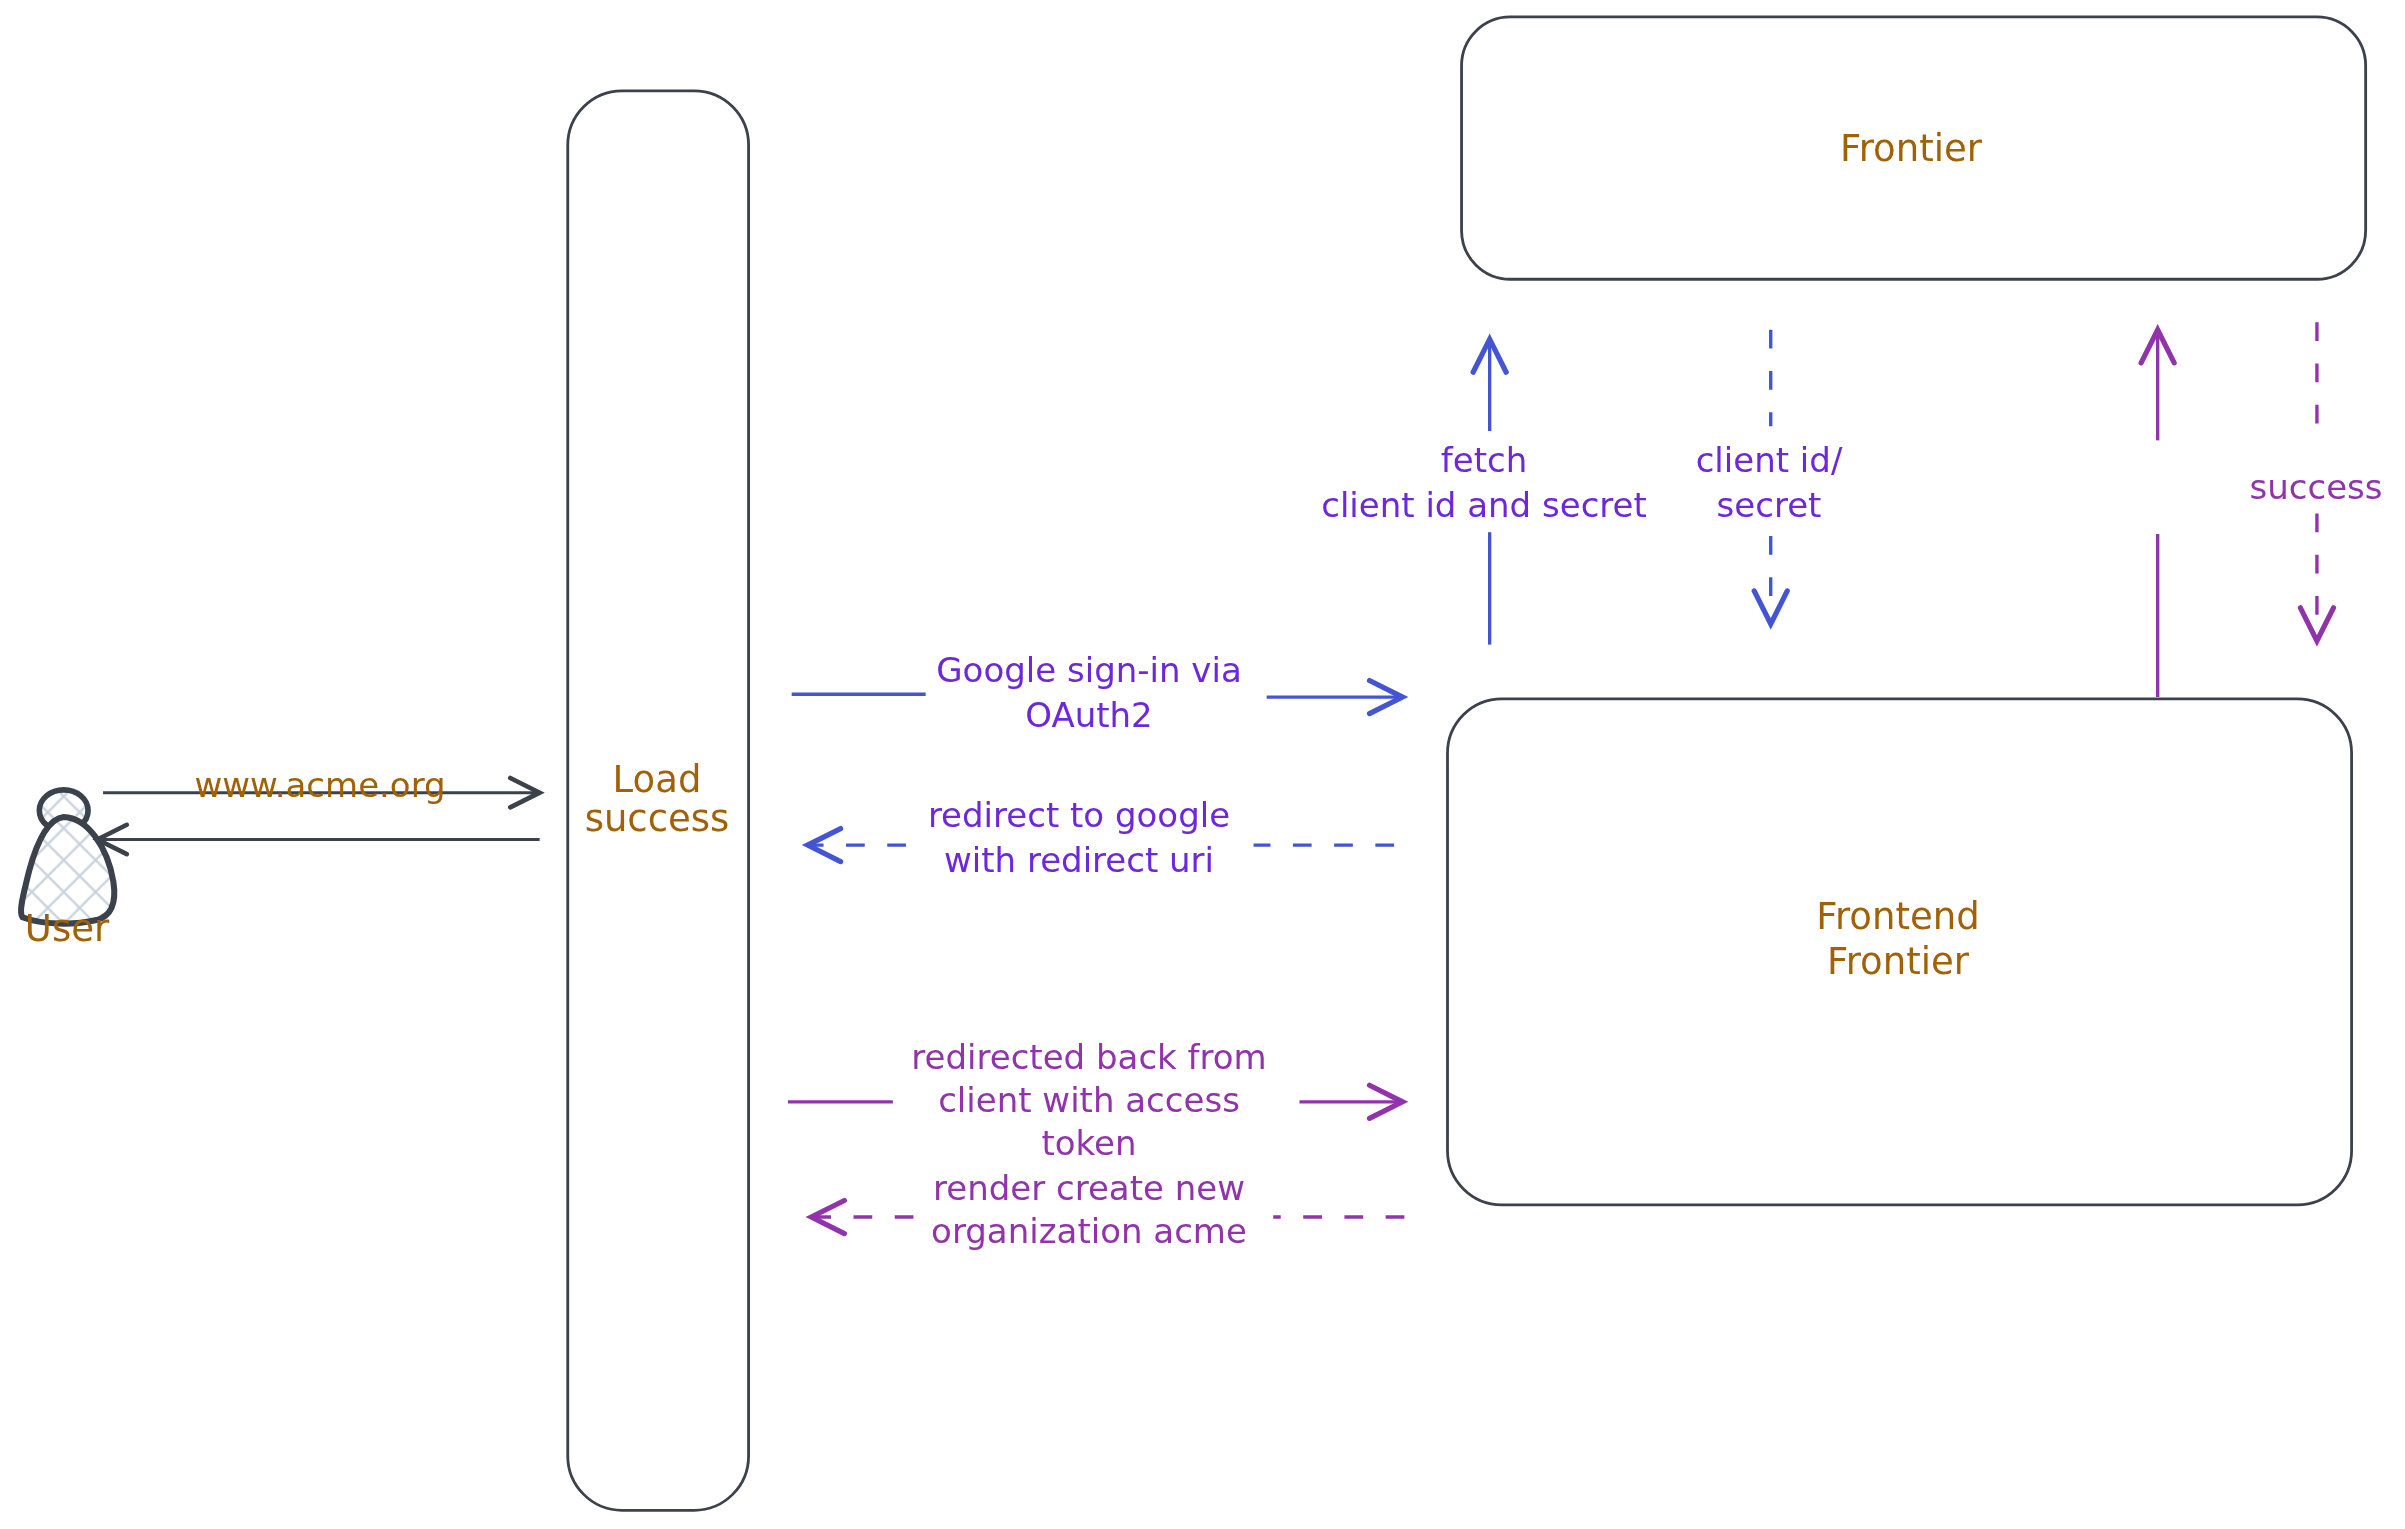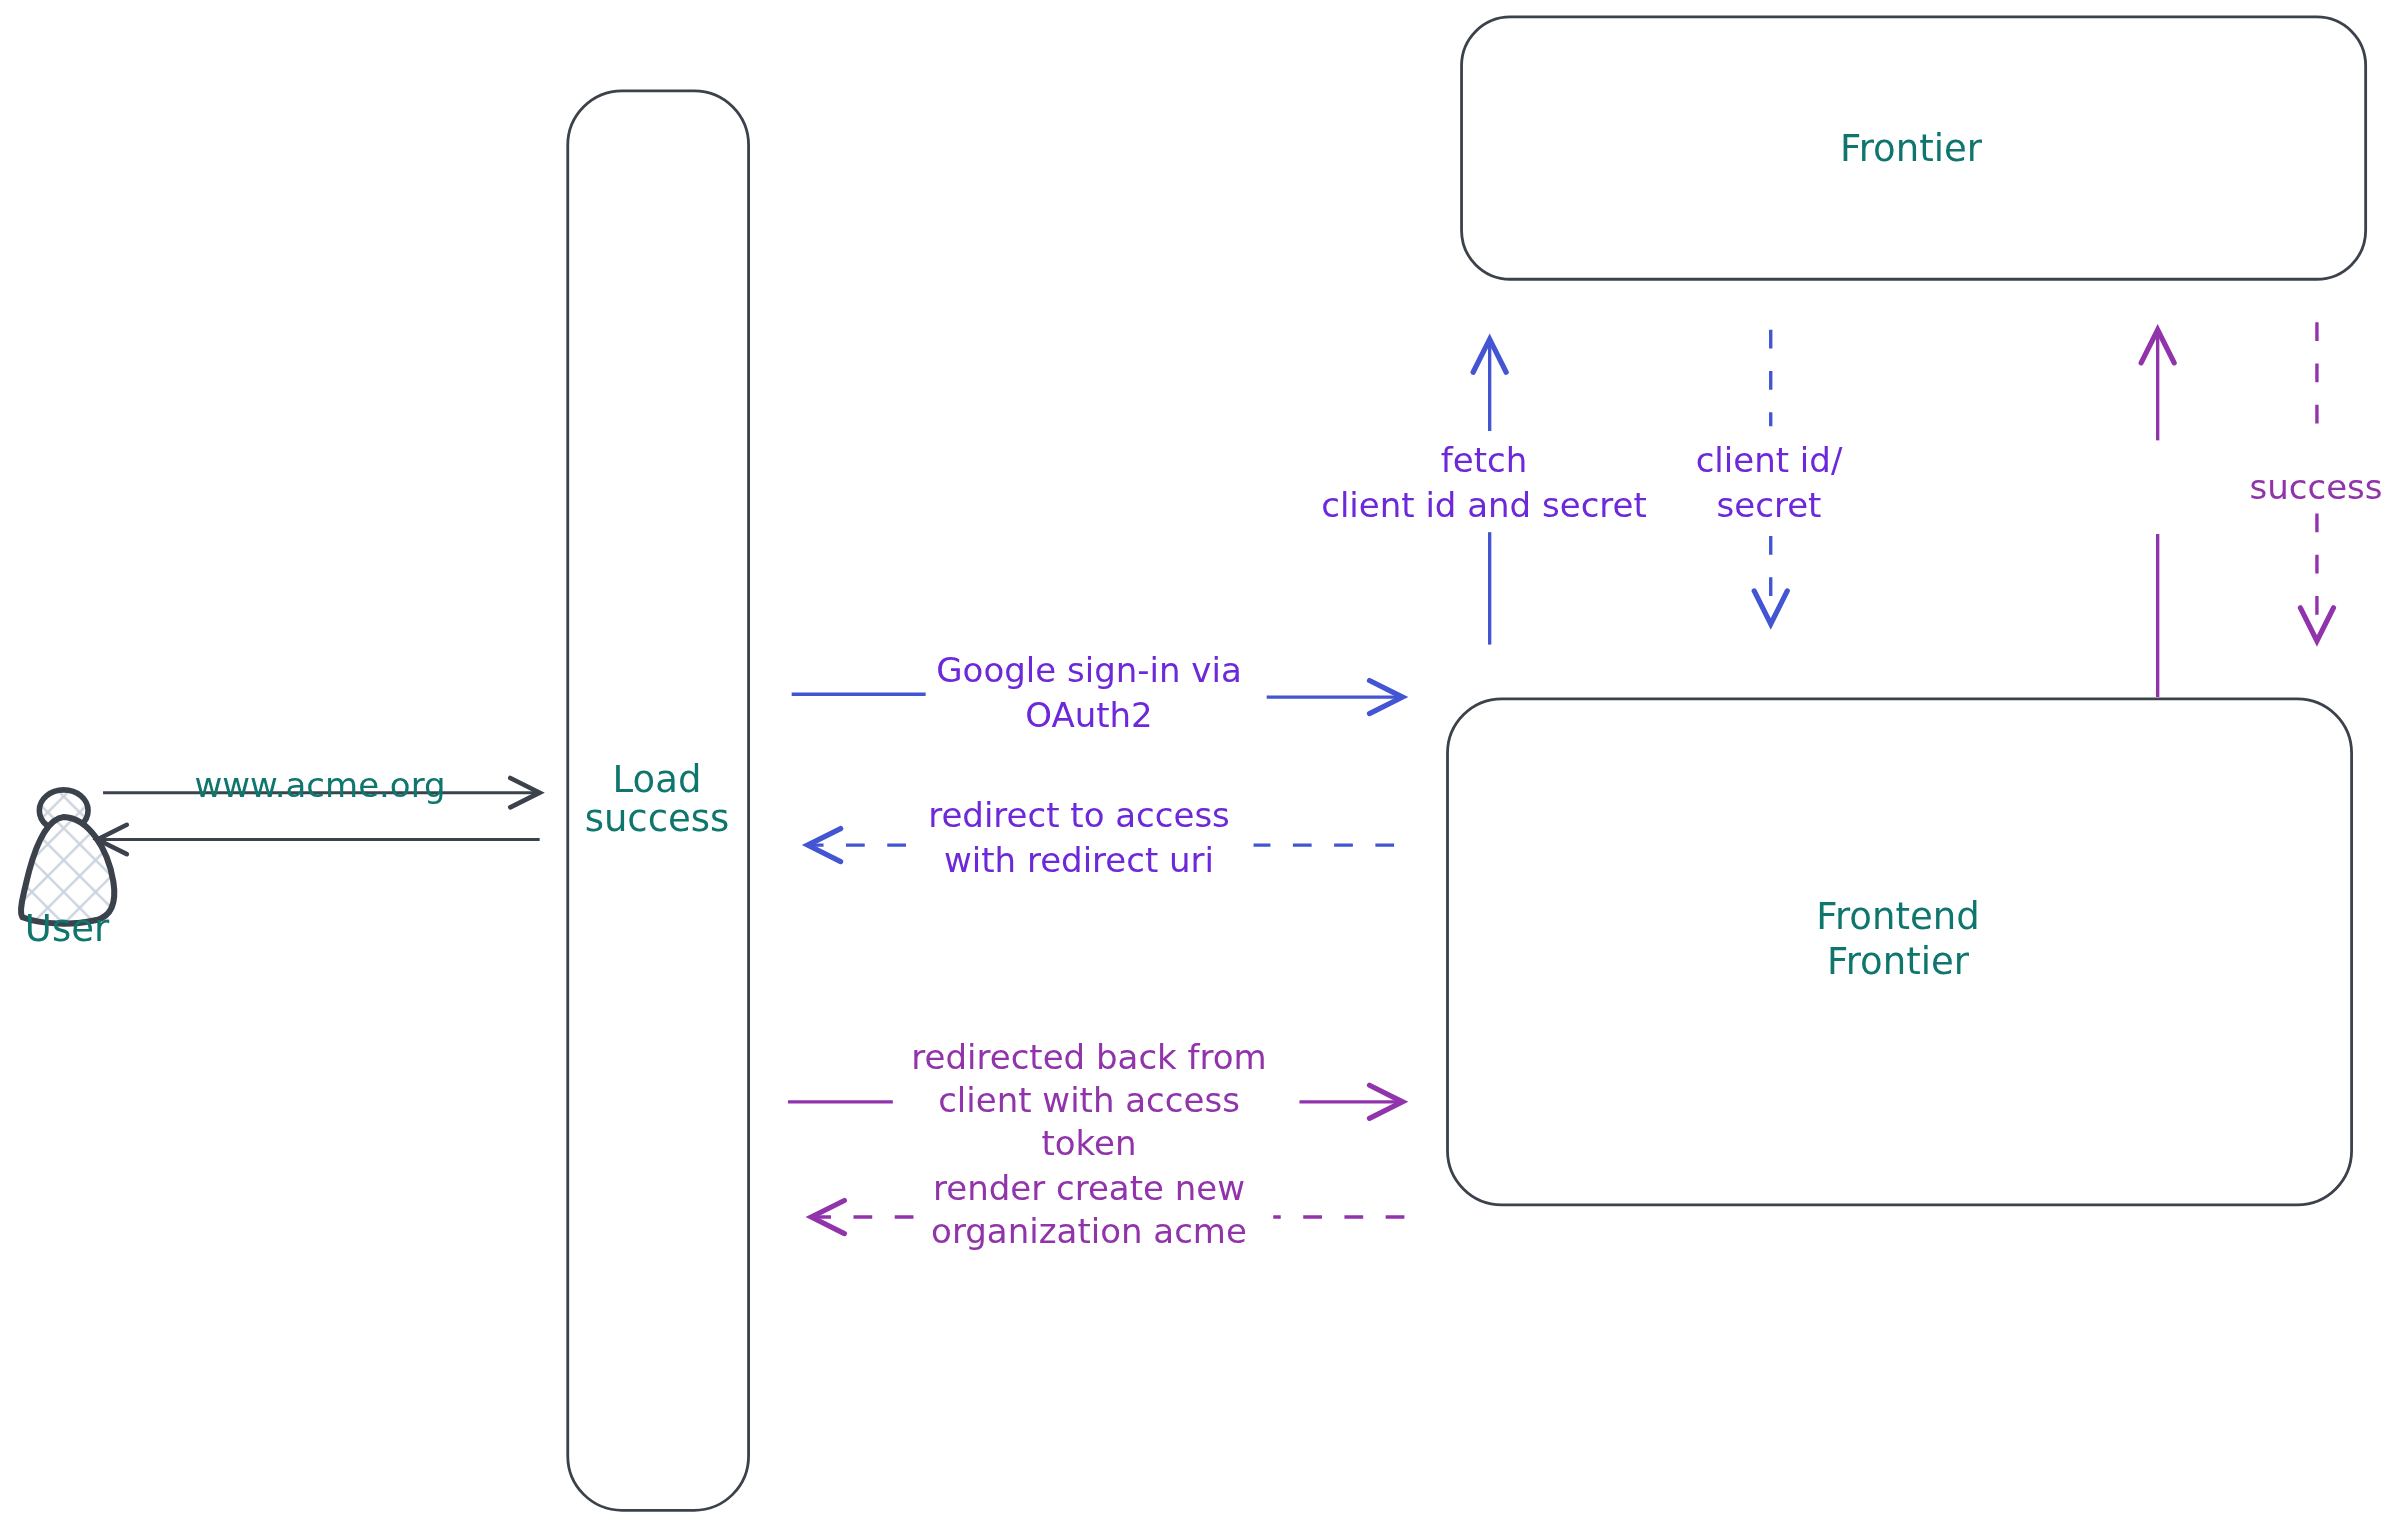--- a/index.html
+++ b/index.html
@@ -1,21 +1,21 @@
 <!DOCTYPE html>
 <html style="font-size:15px"><head>
 <meta charset="utf-8">
 <style>
   html,body{margin:0;padding:0;background:#ffffff;}
   .canvas{position:relative;width:2405px;height:1530px;background:#ffffff;overflow:hidden;
           font-family:"DejaVu Sans",sans-serif;}
   .layer{position:absolute;left:0;top:0;}
   .lbl{position:absolute;transform:translate(-50%,-50%);text-align:center;white-space:nowrap;}
   .lbl span{display:block;}
-  .ink{color:#0f766e;}
+  .ink{color:#a16207;}
   .blue{color:#6d28d9;}
   .purple{color:#9134ab;}
   .lg{font-size:37px;}
   .md{font-size:34px;}
   .lh42 span{line-height:39px;}
   .lh46 span{line-height:43px;}
   .lh48 span{line-height:45px;}
 </style>
 </head>
 <body>
@@ -125,21 +125,21 @@
   <div class="lbl ink md" style="left:320px;top:785px">
     <span>www.acme.org</span>
   </div>
 
   <div class="lbl blue md lh48" style="left:1089px;top:693px">
     <span>Google sign-in via</span>
     <span>OAuth2</span>
   </div>
 
   <div class="lbl blue md lh48" style="left:1079px;top:838px">
-    <span>redirect to access</span>
+    <span>redirect to google</span>
     <span>with redirect uri</span>
   </div>
 
   <div class="lbl blue md lh48" style="left:1484px;top:483px">
     <span>fetch</span>
     <span>client id and secret</span>
   </div>
 
   <div class="lbl blue md lh48" style="left:1769px;top:483px">
     <span>client id/</span>

